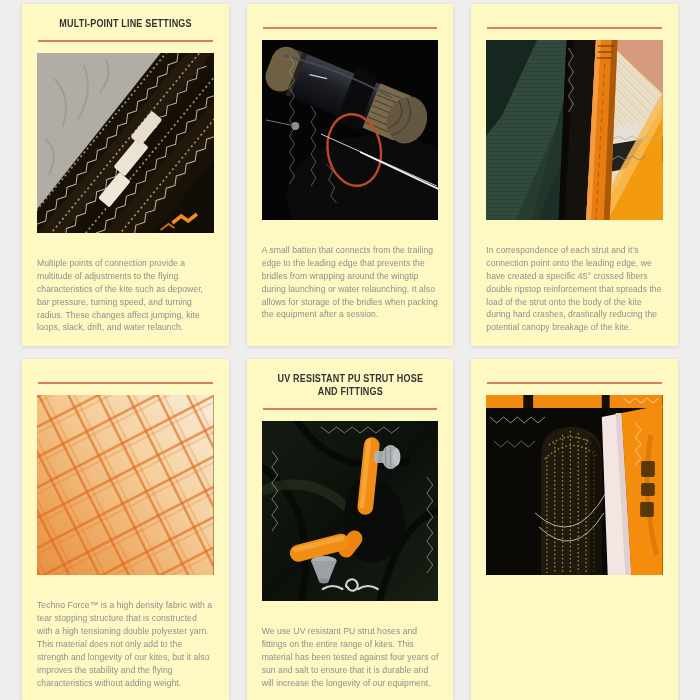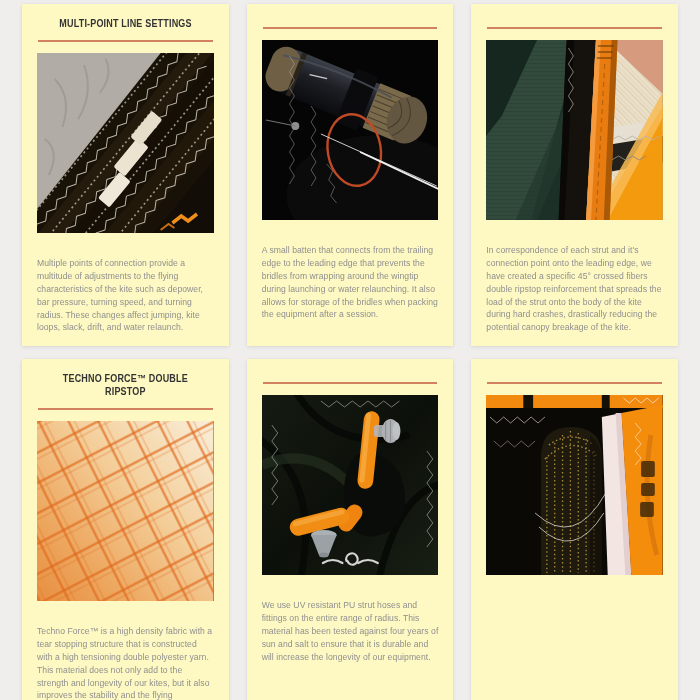--- a/index.html
+++ b/index.html
@@ -186,21 +186,20 @@
           <polygon points="112,0 117,0 107,180 102,180" fill="#f59a3d"></polygon>
           <path d="M114,6 h16 M114,12 h15 M113,18 h15" stroke="#5e3305" stroke-width="1.2"></path>
           <line x1="121" y1="24" x2="112" y2="180" stroke="#b26309" stroke-dasharray="5 4" stroke-width="1.2"></line>
           <path d="M84,8 l5,8 -5,8 5,8 -5,8 5,8 -5,8 5,8 -5,8" stroke="#cfc9bd" fill="none" opacity=".6"></path>
         </svg>
       </figure>
       <p class="desc">In correspondence of each strut and it's connection point onto the leading edge, we have created a specific 45° crossed fibers double ripstop reinforcement that spreads the load of the strut onto the body of the kite during hard crashes, drastically reducing the potential canopy breakage of the kite.</p>
     </section>
 
     <section class="card">
-      <h3 class="card-title"><span class="cond">TECHNO FORCE™ DOUBLE RIPSTOP</span></h3>
       <div class="rule"></div>
       <figure class="photo">
         <svg viewBox="0 0 180 180" preserveAspectRatio="none">
           <defs>
             <linearGradient id="rip" x1="1" y1="0" x2="0" y2="1">
               <stop offset="0" stop-color="#f9eed9"></stop>
               <stop offset=".4" stop-color="#f4cf9b"></stop>
               <stop offset=".75" stop-color="#eda75f"></stop>
               <stop offset="1" stop-color="#e78f41"></stop>
             </linearGradient>
@@ -215,20 +214,21 @@
           </defs>
           <rect width="180" height="180" fill="url(#rip)"></rect>
           <rect width="180" height="180" fill="url(#gd1)" opacity=".75"></rect>
           <rect width="180" height="180" fill="url(#gd2)" opacity=".75"></rect>
         </svg>
       </figure>
       <p class="desc">Techno Force™ is a high density fabric with a tear stopping structure that is constructed with a high tensioning double polyester yarn. This material does not only add to the strength and longevity of our kites, but it also improves the stability and the flying characteristics without adding weight.</p>
     </section>
 
     <section class="card">
+      <h3 class="card-title"><span class="cond">UV RESISTANT PU STRUT HOSE AND FITTINGS</span></h3>
       <div class="rule"></div>
       <figure class="photo">
         <svg viewBox="0 0 180 180" preserveAspectRatio="none">
           <defs>
             <linearGradient id="drk" x1="0" y1="0" x2="1" y2="1">
               <stop offset="0" stop-color="#151b12"></stop>
               <stop offset=".5" stop-color="#0c100a"></stop>
               <stop offset="1" stop-color="#181f14"></stop>
             </linearGradient>
           </defs>
@@ -262,21 +262,21 @@
             <path d="M86,166 c-2,-7 8,-11 11,-4 c3,7 -7,11 -10,4"></path>
             <path d="M62,168 q10,-6 20,0 M98,168 q10,-6 20,0"></path>
           </g>
           <g stroke="#c9c9c9" fill="none" opacity=".55">
             <path d="M10,30 l6,8 -6,8 6,8 -6,8 6,8 -6,8 6,8 -6,8 6,8 -6,8"></path>
             <path d="M60,6 l8,6 8,-6 8,6 8,-6 8,6 8,-6 8,6 8,-6 8,6 8,-6"></path>
             <path d="M168,56 l6,8 -6,8 6,8 -6,8 6,8 -6,8 6,8 -6,8 6,8 -6,8 6,8 -6,8"></path>
           </g>
         </svg>
       </figure>
-      <p class="desc">We use UV resistant PU strut hoses and fittings on the entire range of radius. This material has been tested against four years of sun and salt to ensure that it is durable and will increase the longevity of our equipment.</p>
+      <p class="desc">We use UV resistant PU strut hoses and fittings on the entire range of kites. This material has been tested against four years of sun and salt to ensure that it is durable and will increase the longevity of our equipment.</p>
     </section>
 
     <section class="card">
       <div class="rule"></div>
       <figure class="photo">
         <svg viewBox="0 0 180 180" preserveAspectRatio="none">
           <rect width="180" height="180" fill="#0b0906"></rect>
           <rect x="0" y="0" width="180" height="13" fill="#f28a10"></rect>
           <rect x="38" y="0" width="10" height="13" fill="#141006"></rect>
           <rect x="118" y="0" width="8" height="13" fill="#141006"></rect>

